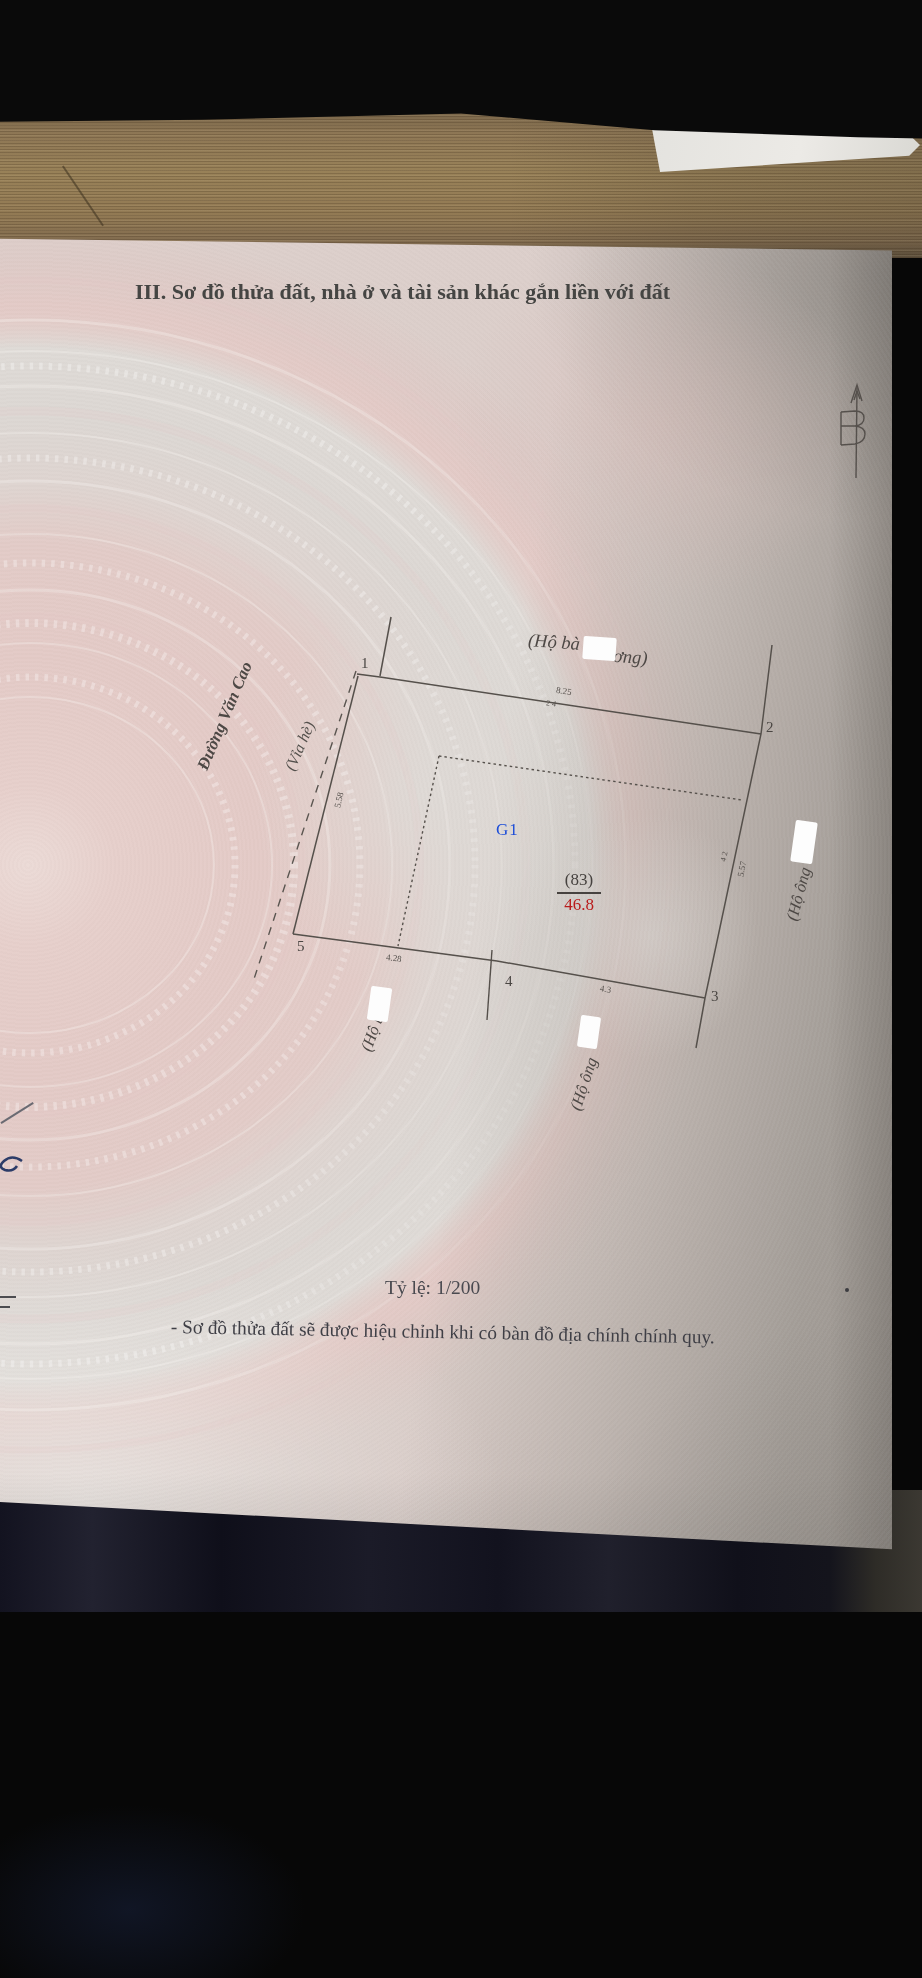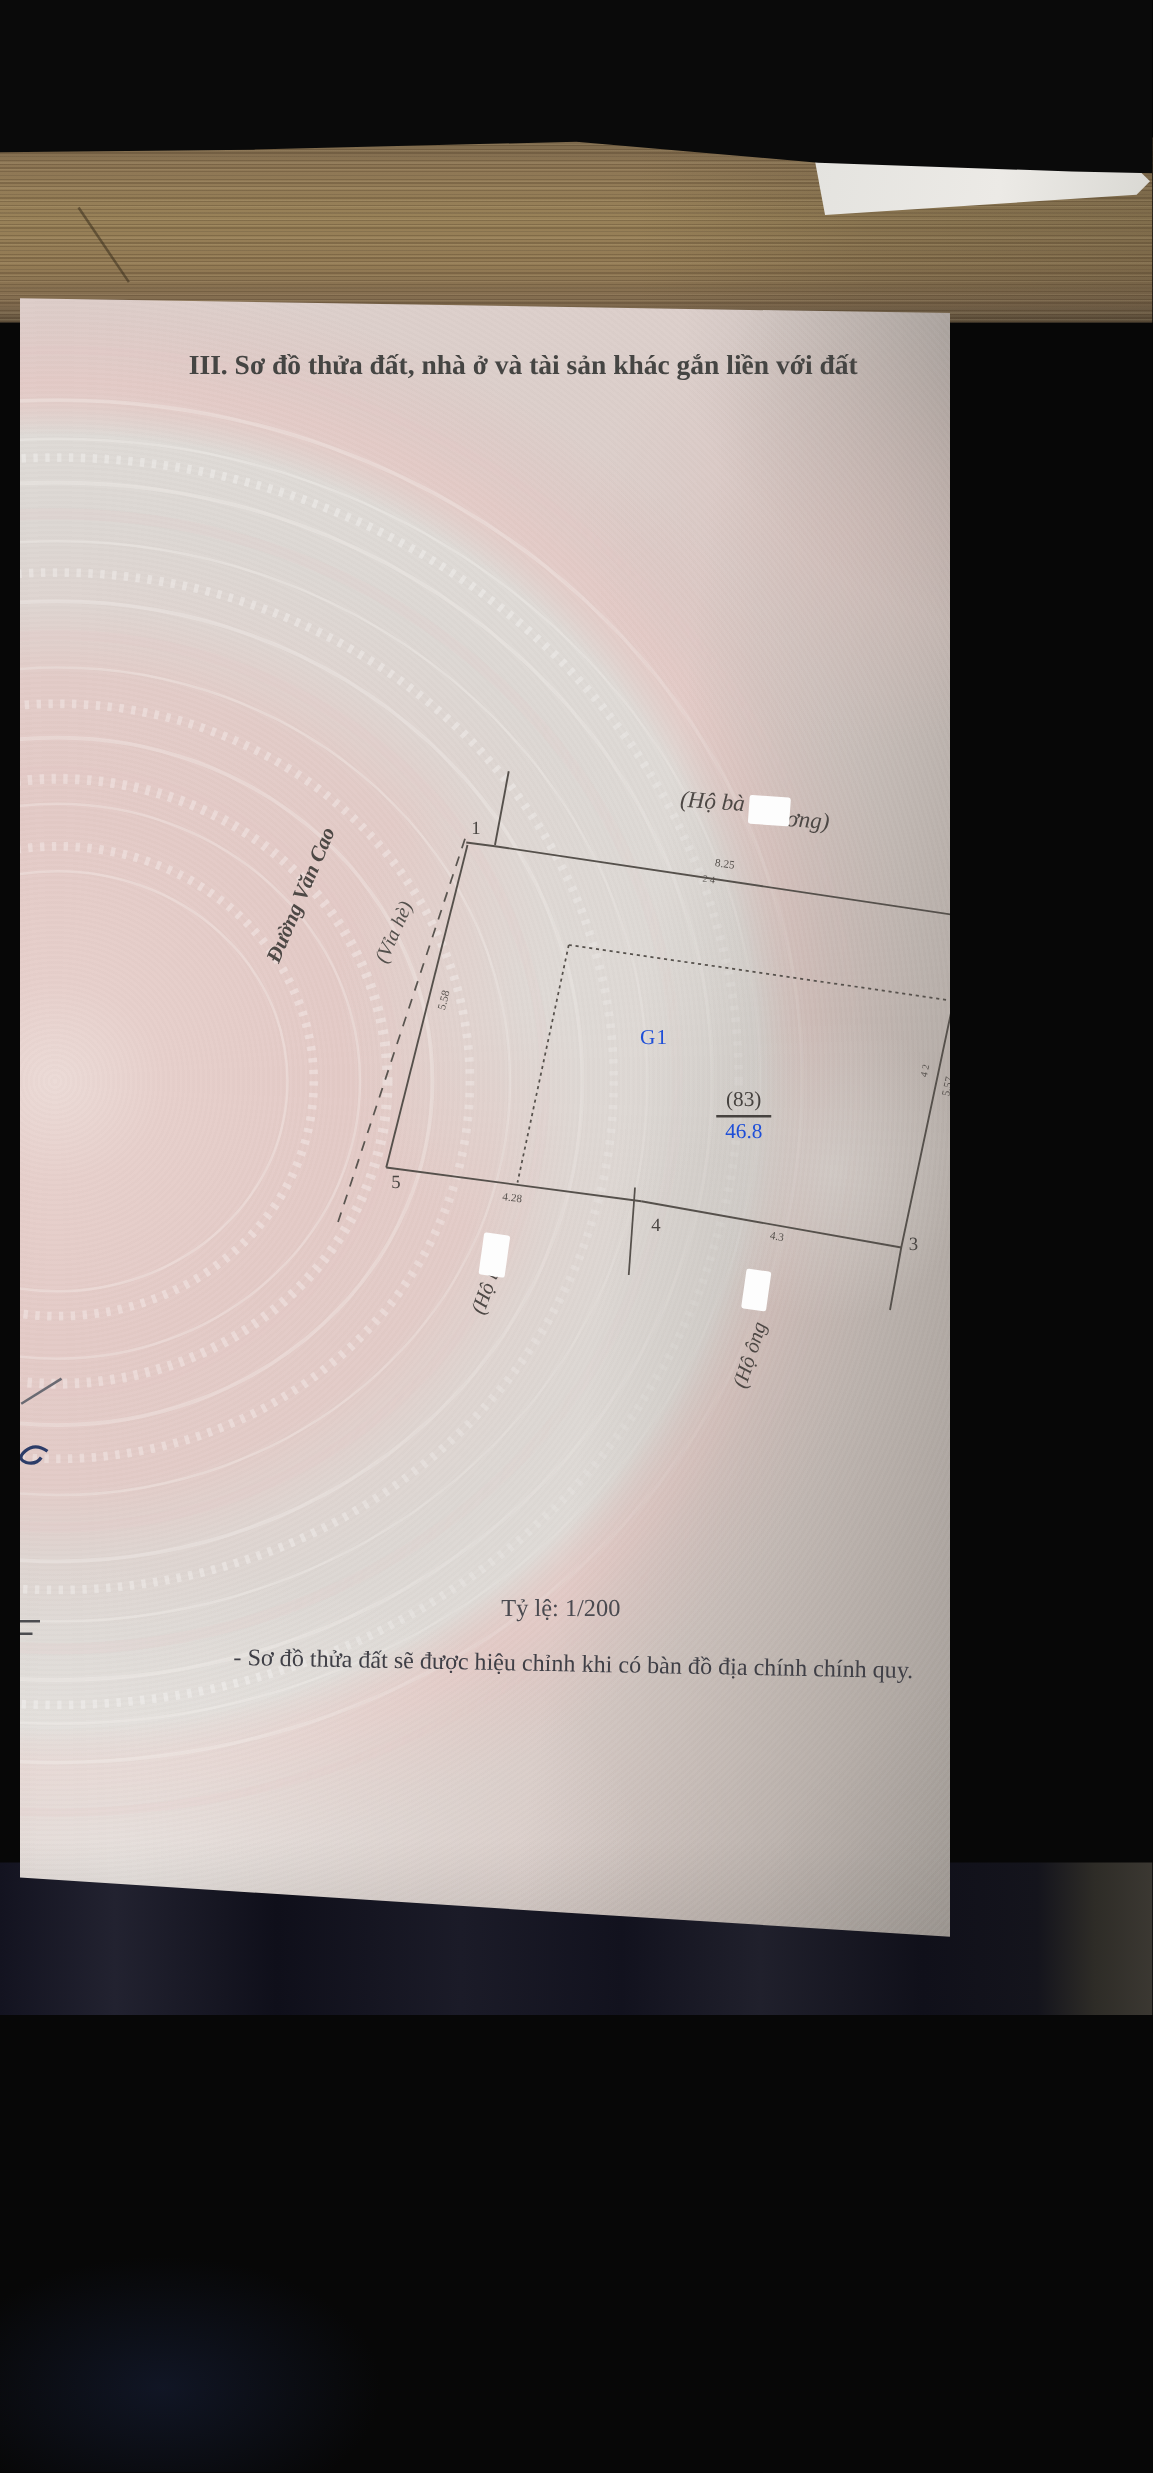--- a/index.html
+++ b/index.html
@@ -28,21 +28,21 @@
 
   <div class="abs" style="left:82px;top:160px;width:1.6px;height:72px;background:rgba(50,39,24,0.5);transform:rotate(-34deg);"></div>
 
   <div class="abs" style="left:652px;top:118px;width:268px;height:60px;
       background:linear-gradient(100deg,#e4e3df,#eceae6 55%,#d9d8d3);
       clip-path:polygon(0% 18%, 97% 32%, 100% 45%, 96% 63%, 3% 90%);"></div>
 
   <div class="abs" style="left:0;top:0;width:922px;height:140px;background:#0a0a0a;
       clip-path:polygon(0 0,100% 0,100% 99%,93% 98%,71% 93%,50% 81%,22% 85.5%,0 87%);"></div>
 
-  <div class="abs" id="paper" style="left:16px;top:236px;width:744px;height:1316px;
+  <div class="abs" id="paper" style="left:0;top:236px;width:892px;height:1316px;
       clip-path:polygon(0 0.2%, 100% 1.1%, 100% 99.8%, 55% 98.2%, 0 96.2%);
       background:#cac3be;filter:blur(0.35px);">
 
     <div class="abs" style="left:0;top:0;width:922px;height:1316px;
       background:
         radial-gradient(ellipse 700px 645px at 28px 629px, rgba(0,0,0,0) 80%, rgba(227,201,197,0.8) 87%, rgba(223,199,195,0.45) 94%, rgba(0,0,0,0) 100%),
         radial-gradient(ellipse 630px 575px at 28px 629px,
           #ebdad6 0%, #e6cfcb 14%, #e3cac6 36%, #e2cbc7 56%,
           #ded4d0 66%, #dcd7d3 78%, #dedad6 90%,
           rgba(229,205,201,0.8) 96%, rgba(226,202,198,0.4) 100%),
@@ -144,21 +144,21 @@
     <div class="abs" style="left:734px;top:628px;font:9px 'Liberation Serif';color:#57524e;transform:rotate(-78deg);">5.57</div>
 
     <div class="abs" style="left:719px;top:616px;font:8px 'Liberation Serif';color:#57524e;transform:rotate(-78deg);">4 2</div>
 
     <div class="abs" style="left:496px;top:584px;font:17px 'Liberation Serif';color:#1d4ed8;letter-spacing:1px;">G1</div>
 
     <div class="abs" style="left:555px;top:634px;width:48px;text-align:center;font:17px 'Liberation Serif';color:#46423f;">(83)</div>
 
     <div class="abs" style="left:557px;top:656px;width:44px;height:1.5px;background:#46423f;"></div>
 
-    <div class="abs" style="left:555px;top:659px;width:48px;text-align:center;font:17px 'Liberation Serif';color:#1d4ed8;">46.8</div>
+    <div class="abs" style="left:555px;top:659px;width:48px;text-align:center;font:17px 'Liberation Serif';color:#b91c1c;">46.8</div>
 
     <div class="abs" style="left:528px;top:396px;font:italic 18.5px 'Liberation Serif';color:#4d4845;transform:rotate(4deg);">(Hộ bà</div>
 
     <div class="abs" style="left:613px;top:411px;font:italic 18.5px 'Liberation Serif';color:#4d4845;transform:rotate(4deg);">ơng)</div>
 
     <div class="abs" style="left:583px;top:401px;width:33px;height:23px;background:#fdfdfd;transform:rotate(4deg);border-radius:2px;"></div>
 
     <div class="abs" style="left:135px;top:470px;width:180px;font:italic bold 17px 'Liberation Serif';color:#4d4845;transform:rotate(-67deg);transform-origin:50% 50%;text-align:center;">Đường Văn Cao</div>
 
     <div class="abs" style="left:245px;top:501px;width:110px;font:italic 16px 'Liberation Serif';color:#53504c;transform:rotate(-66deg);transform-origin:50% 50%;text-align:center;">(Vỉa hè)</div>

